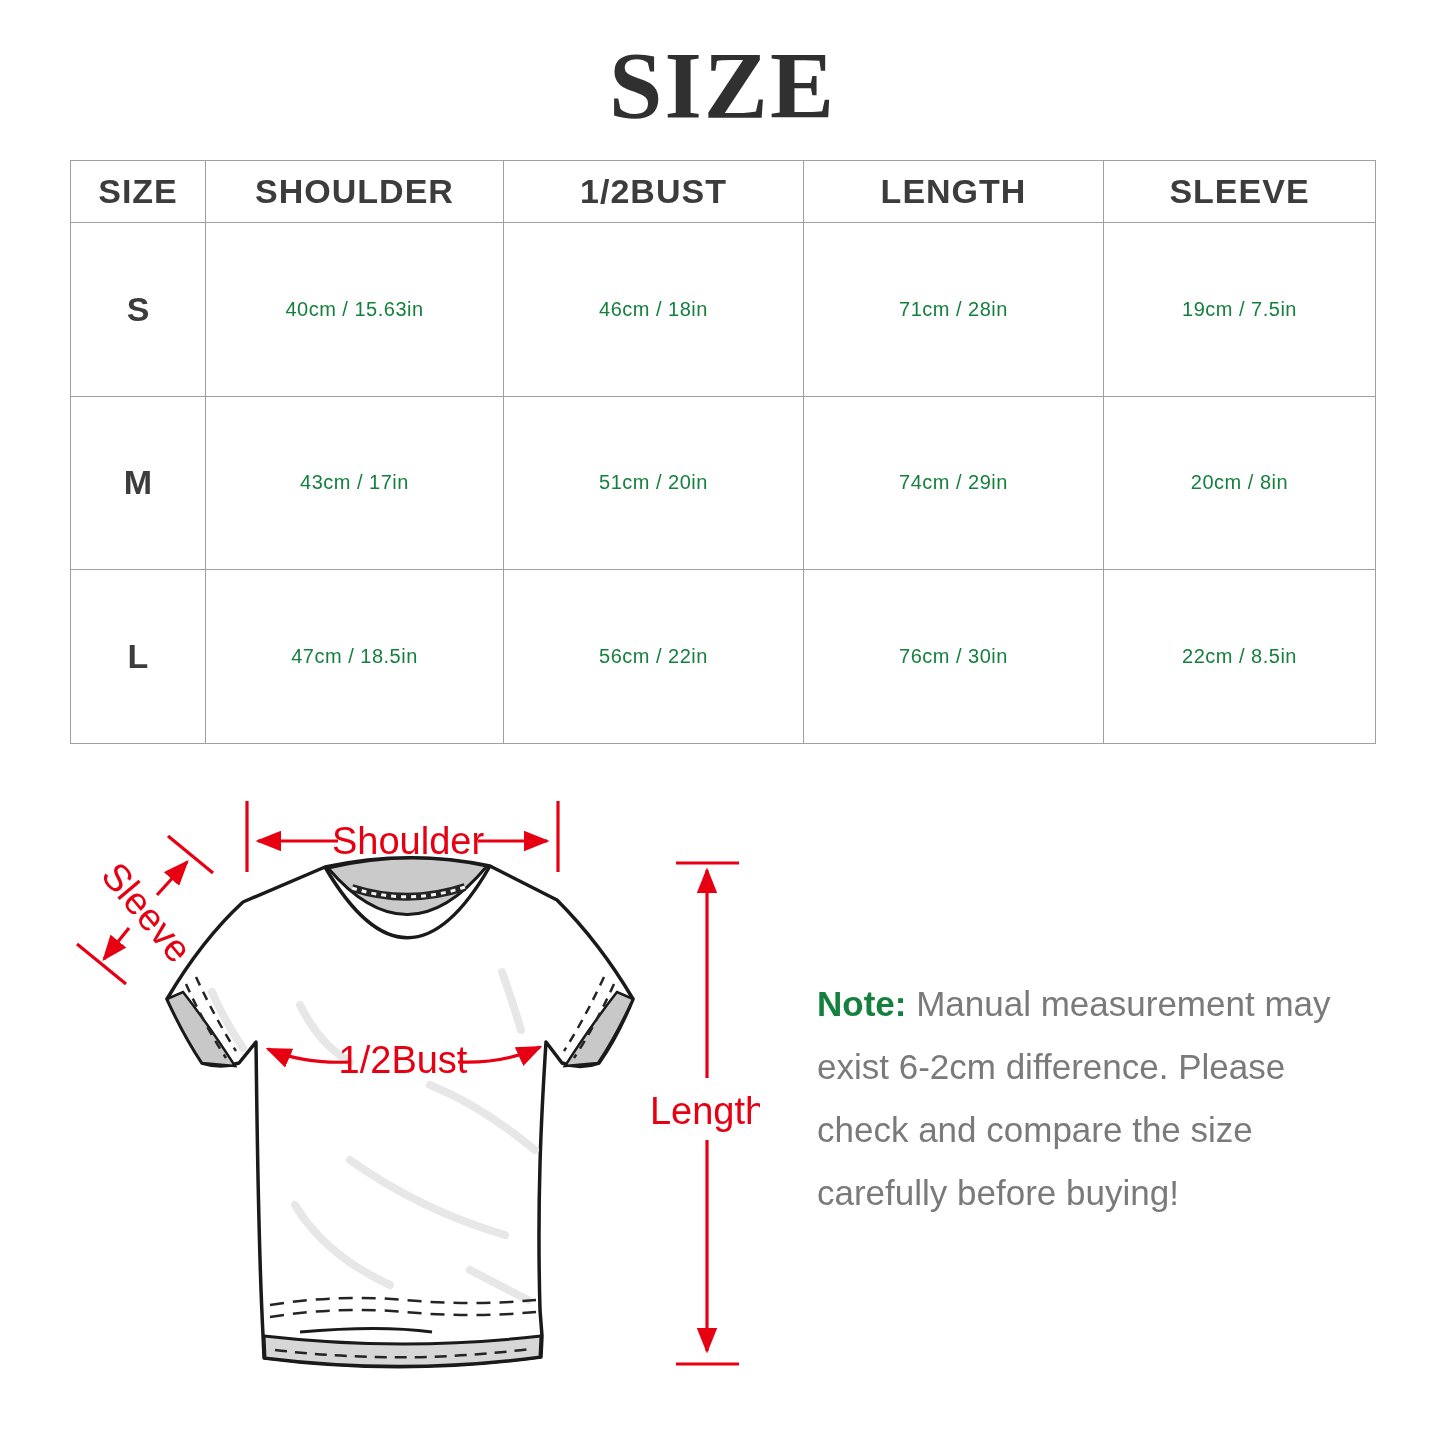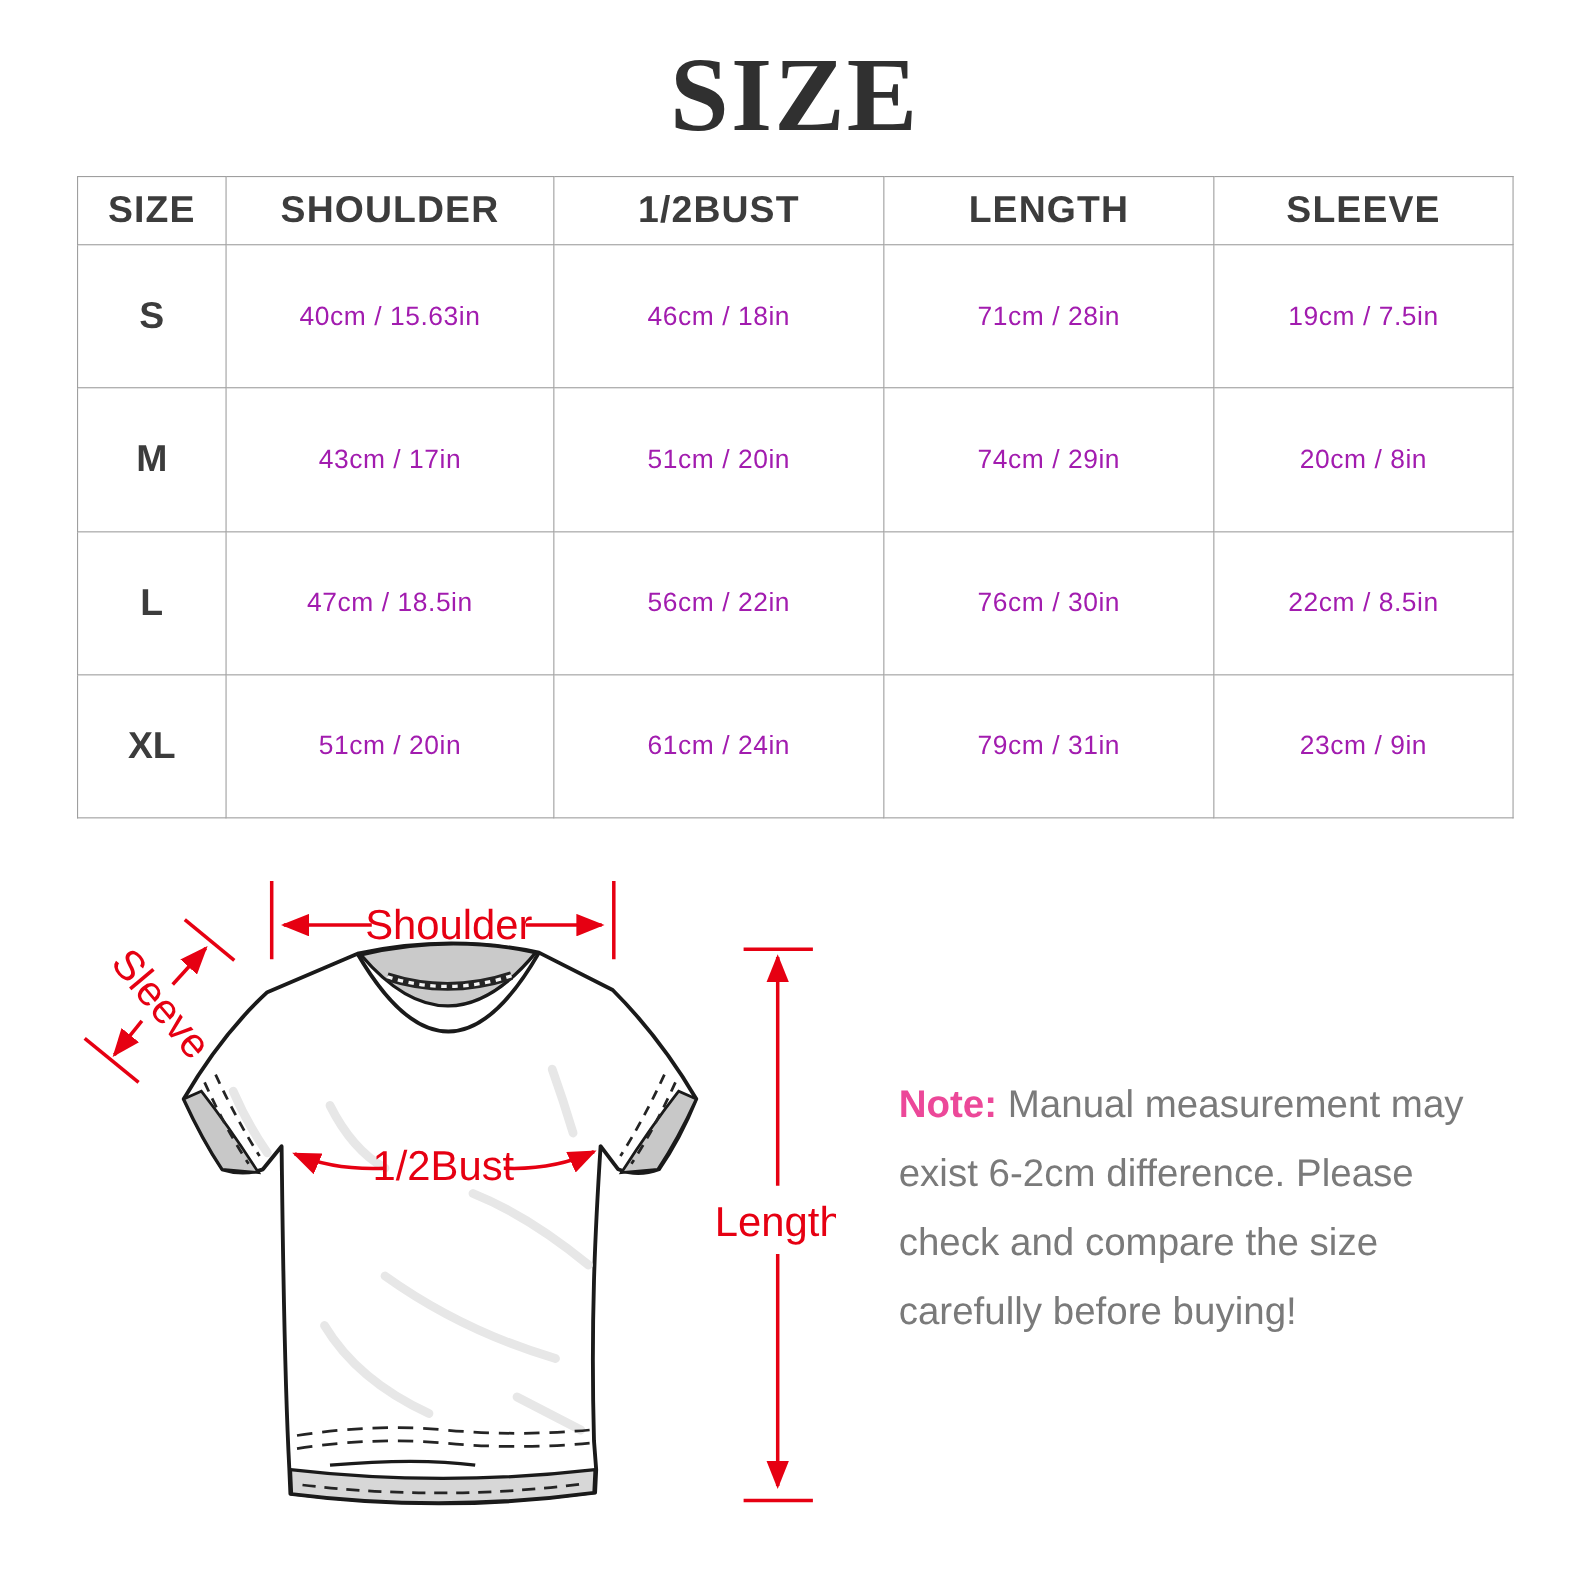--- a/index.html
+++ b/index.html
@@ -17,26 +17,26 @@
     border-collapse:collapse;table-layout:fixed;
   }
   .size-table th,.size-table td{
     border:1px solid #9f9f9f;text-align:center;vertical-align:middle;padding:0;
   }
   .size-table thead th{
     font-size:34px;font-weight:bold;color:#3c3c3c;letter-spacing:1px;height:61px;
   }
   .size-table tbody tr{height:65px;}
   .size-table td.size-label{font-size:34px;font-weight:bold;color:#3c3c3c;}
-  .size-table td.val{font-size:24px;color:#a21caf;letter-spacing:0.5px;}
+  .size-table td.val{font-size:20px;color:#15803d;letter-spacing:0.5px;}
   .note-block{
     position:absolute;left:817px;top:972px;width:568px;
     font-size:35px;line-height:63px;color:#7a7a7a;
   }
-  .note-label{font-weight:bold;color:#ec4899;}
+  .note-label{font-weight:bold;color:#15803d;}
   .diagram{position:absolute;left:50px;top:790px;}
   .red-label{
     font-family:"Liberation Sans",sans-serif;font-size:38px;
   }
 </style>
 </head>
 <body>
 
 <div class="canvas">
 
@@ -73,27 +73,20 @@
         <td class="val">51cm / 20in</td>
         <td class="val">74cm / 29in</td>
         <td class="val">20cm / 8in</td>
       </tr>
       <tr>
         <td class="size-label">L</td>
         <td class="val">47cm / 18.5in</td>
         <td class="val">56cm / 22in</td>
         <td class="val">76cm / 30in</td>
         <td class="val">22cm / 8.5in</td>
-      </tr>
-      <tr>
-        <td class="size-label">XL</td>
-        <td class="val">51cm / 20in</td>
-        <td class="val">61cm / 24in</td>
-        <td class="val">79cm / 31in</td>
-        <td class="val">23cm / 9in</td>
       </tr>
     </tbody>
   </table>
 
   <svg class="diagram" width="710" height="655" viewBox="50 790 710 655" xmlns="http://www.w3.org/2000/svg">
     <defs>
       <marker id="ah" viewBox="0 0 10 8" refX="9" refY="4" markerWidth="8" markerHeight="6.4" orient="auto-start-reverse">
         <path d="M0,0 L10,4 L0,8 Z" fill="#e60012"></path>
       </marker>
     </defs>

